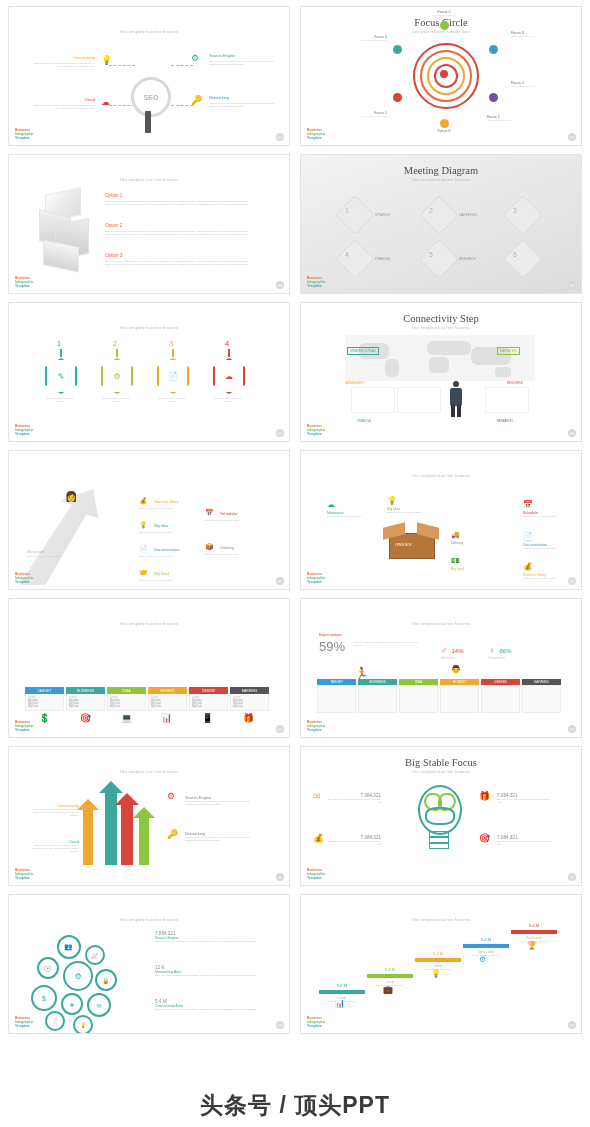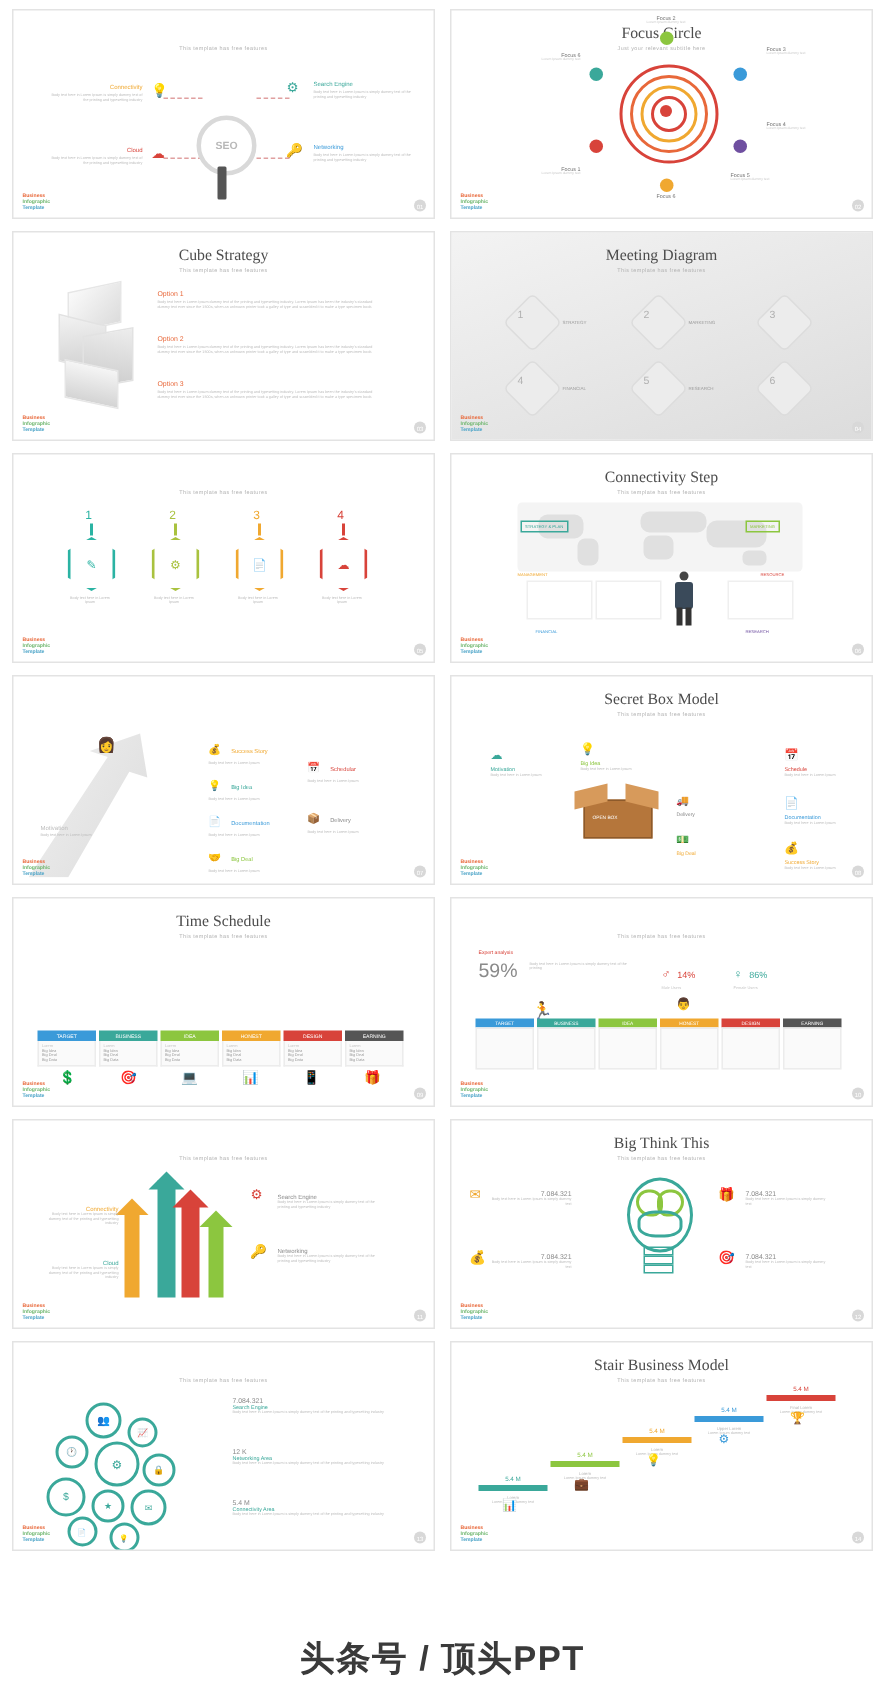--- a/index.html
+++ b/index.html
@@ -127,21 +127,20 @@
 
     <div class="logo">
       <div class="l1">Business</div>
       <div class="l2">Infographic</div>
       <div class="l3">Template</div>
     </div>
     <div class="pagedot">02</div>
   </div>
 
   <div class="slide">
-    <div class="title">Cube Strategy</div>
     <div class="subtitle">This template has free features</div>
 
     <div style="position:absolute;left:30px;top:36px;width:56px;height:78px;">
       <div style="position:absolute;left:6px;top:0;width:34px;height:26px;background:linear-gradient(135deg,#fafafa,#dcdcdc);transform:skewY(-12deg);border:1px solid #e6e6e6;"></div>
       <div style="position:absolute;left:0;top:22px;width:30px;height:30px;background:linear-gradient(160deg,#f2f2f2,#cfcfcf);transform:skewY(14deg);border:1px solid #e2e2e2;"></div>
       <div style="position:absolute;left:16px;top:30px;width:32px;height:34px;background:linear-gradient(200deg,#ededed,#c9c9c9);transform:skewY(-10deg);border:1px solid #e2e2e2;"></div>
       <div style="position:absolute;left:4px;top:52px;width:34px;height:24px;background:linear-gradient(180deg,#f5f5f5,#d4d4d4);transform:skewY(12deg);border:1px solid #e6e6e6;"></div>
     </div>
 
     <div style="position:absolute;left:96px;top:38px;width:150px;">
@@ -314,21 +313,20 @@
 
     <div class="logo">
       <div class="l1">Business</div>
       <div class="l2">Infographic</div>
       <div class="l3">Template</div>
     </div>
     <div class="pagedot">07</div>
   </div>
 
   <div class="slide">
-    <div class="title">Secret Box Model</div>
     <div class="subtitle">This template has free features</div>
 
     <div style="position:absolute;left:26px;top:42px;">
       <span style="font-size:8px;color:#3aa89a;">☁</span>
       <div style="font-size:3.6px;color:#3aa89a;">Motivation</div>
       <div class="body-txt" style="width:46px;">Body text here in Lorem Ipsum</div>
     </div>
     <div style="position:absolute;left:86px;top:38px;">
       <span style="font-size:8px;color:#8cc63f;">💡</span>
       <div style="font-size:3.6px;color:#8cc63f;">Big Idea</div>
@@ -367,21 +365,20 @@
 
     <div class="logo">
       <div class="l1">Business</div>
       <div class="l2">Infographic</div>
       <div class="l3">Template</div>
     </div>
     <div class="pagedot">08</div>
   </div>
 
   <div class="slide">
-    <div class="title">Time Schedule</div>
     <div class="subtitle">This template has free features</div>
 
     <div style="position:absolute;left:16px;top:50px;width:244px;height:62px;display:flex;gap:2px;align-items:flex-end;">
       <div style="width:40px;">
         <div style="font-size:3.4px;color:#fff;background:#3a9ad9;padding:1.5px 0;text-align:center;">TARGET</div>
         <div style="background:#fafafa;border:1px solid #ececec;border-top:none;padding:2px;">
           <div style="font-size:2.6px;color:#c4c4c4;">Lorem</div>
           <div style="font-size:2.6px;color:#9a9a9a;">Big Idea</div>
           <div style="font-size:2.6px;color:#9a9a9a;">Big Deal</div>
           <div style="font-size:2.6px;color:#9a9a9a;">Big Data</div>
@@ -541,21 +538,21 @@
 
     <div class="logo">
       <div class="l1">Business</div>
       <div class="l2">Infographic</div>
       <div class="l3">Template</div>
     </div>
     <div class="pagedot">11</div>
   </div>
 
   <div class="slide">
-    <div class="title">Big Think This</div>
+    <div class="title">Big Stable Focus</div>
     <div class="subtitle">This template has free features</div>
 
     <div style="position:absolute;left:108px;top:38px;width:58px;height:74px;">
       <div style="position:absolute;left:9px;top:0;width:40px;height:46px;border:2px solid #3aa89a;border-radius:50%;"></div>
       <div style="position:absolute;left:20px;top:46px;width:18px;height:4px;border:1px solid #3aa89a;"></div>
       <div style="position:absolute;left:20px;top:52px;width:18px;height:4px;border:1px solid #3aa89a;"></div>
       <div style="position:absolute;left:20px;top:58px;width:18px;height:4px;border:1px solid #3aa89a;"></div>
       <div style="position:absolute;left:15px;top:8px;width:14px;height:14px;border:2px solid #8cc63f;border-radius:50% 50% 40% 60%;"></div>
       <div style="position:absolute;left:29px;top:8px;width:14px;height:14px;border:2px solid #8cc63f;border-radius:50% 50% 60% 40%;"></div>
       <div style="position:absolute;left:16px;top:22px;width:26px;height:14px;border:2px solid #3aa89a;border-radius:40%;"></div>
@@ -625,21 +622,20 @@
 
     <div class="logo">
       <div class="l1">Business</div>
       <div class="l2">Infographic</div>
       <div class="l3">Template</div>
     </div>
     <div class="pagedot">13</div>
   </div>
 
   <div class="slide">
-    <div class="title">Stair Business Model</div>
     <div class="subtitle">This template has free features</div>
 
     <div style="position:absolute;left:18px;top:88px;width:46px;">
       <div style="font-size:4.2px;color:#3aa89a;text-align:center;">5.4 M</div>
       <div style="height:4px;background:#3aa89a;margin-top:2px;"></div>
       <div style="font-size:2.8px;color:#b5b5b5;text-align:center;margin-top:2px;">Lorem</div>
       <div class="body-txt" style="text-align:center;">Lorem Ipsum dummy text</div>
     </div>
     <div style="position:absolute;left:66px;top:72px;width:46px;">
       <div style="font-size:4.2px;color:#8cc63f;text-align:center;">5.4 M</div>

